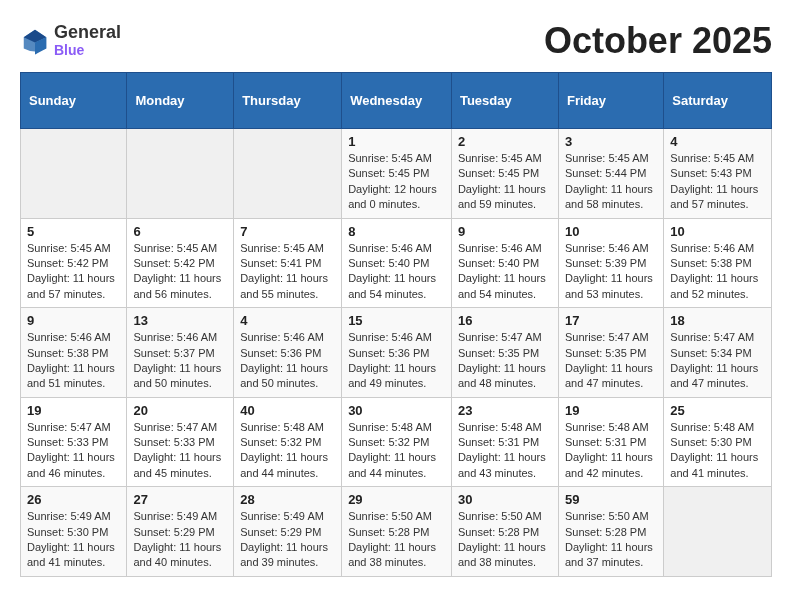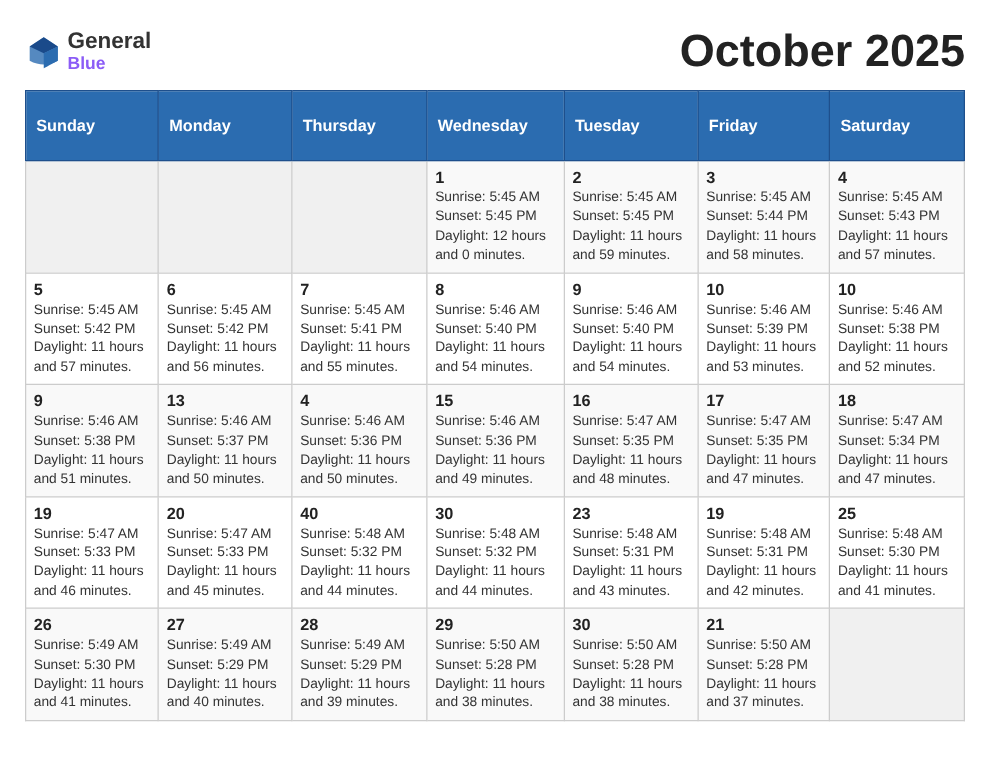--- a/index.html
+++ b/index.html
@@ -344,21 +344,21 @@
 and 38 minutes.</div>
         </td>
         <td>
           <div class="day-number">30</div>
           <div class="day-info" style="white-space: pre-line;">Sunrise: 5:50 AM
 Sunset: 5:28 PM
 Daylight: 11 hours
 and 38 minutes.</div>
         </td>
         <td>
-          <div class="day-number">21</div>
+          <div class="day-number">59</div>
           <div class="day-info" style="white-space: pre-line;">Sunrise: 5:50 AM
 Sunset: 5:28 PM
 Daylight: 11 hours
 and 37 minutes.</div>
         </td>
         <td class="empty-cell"></td>
       </tr>
     </tbody>
 </table>
 

